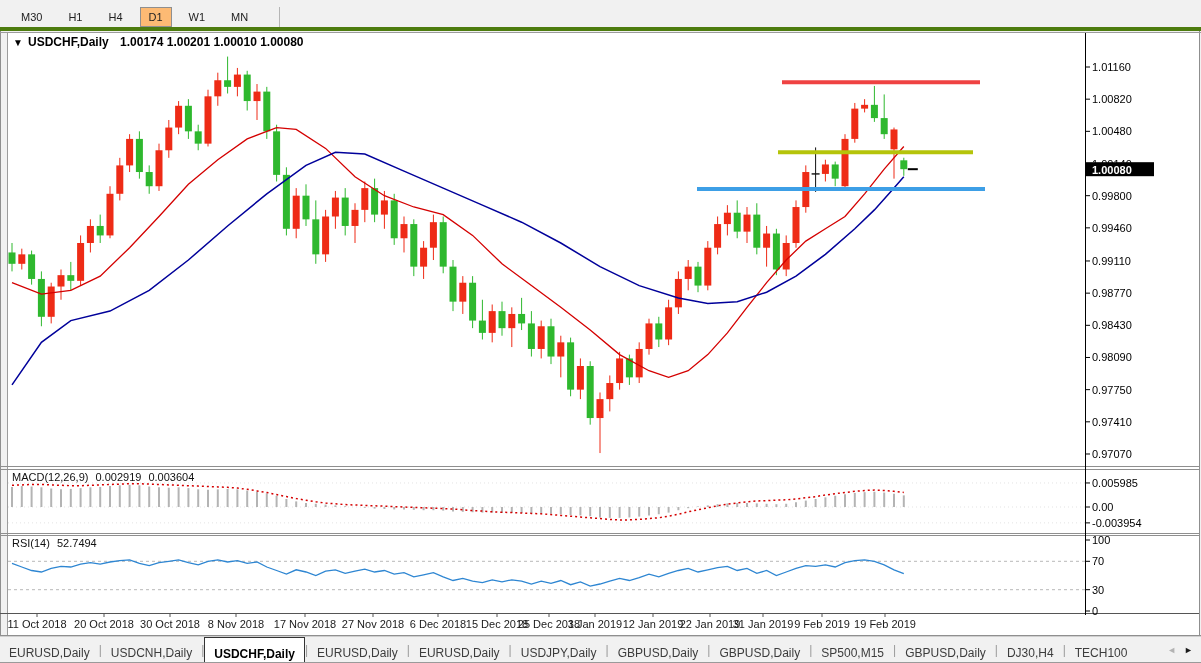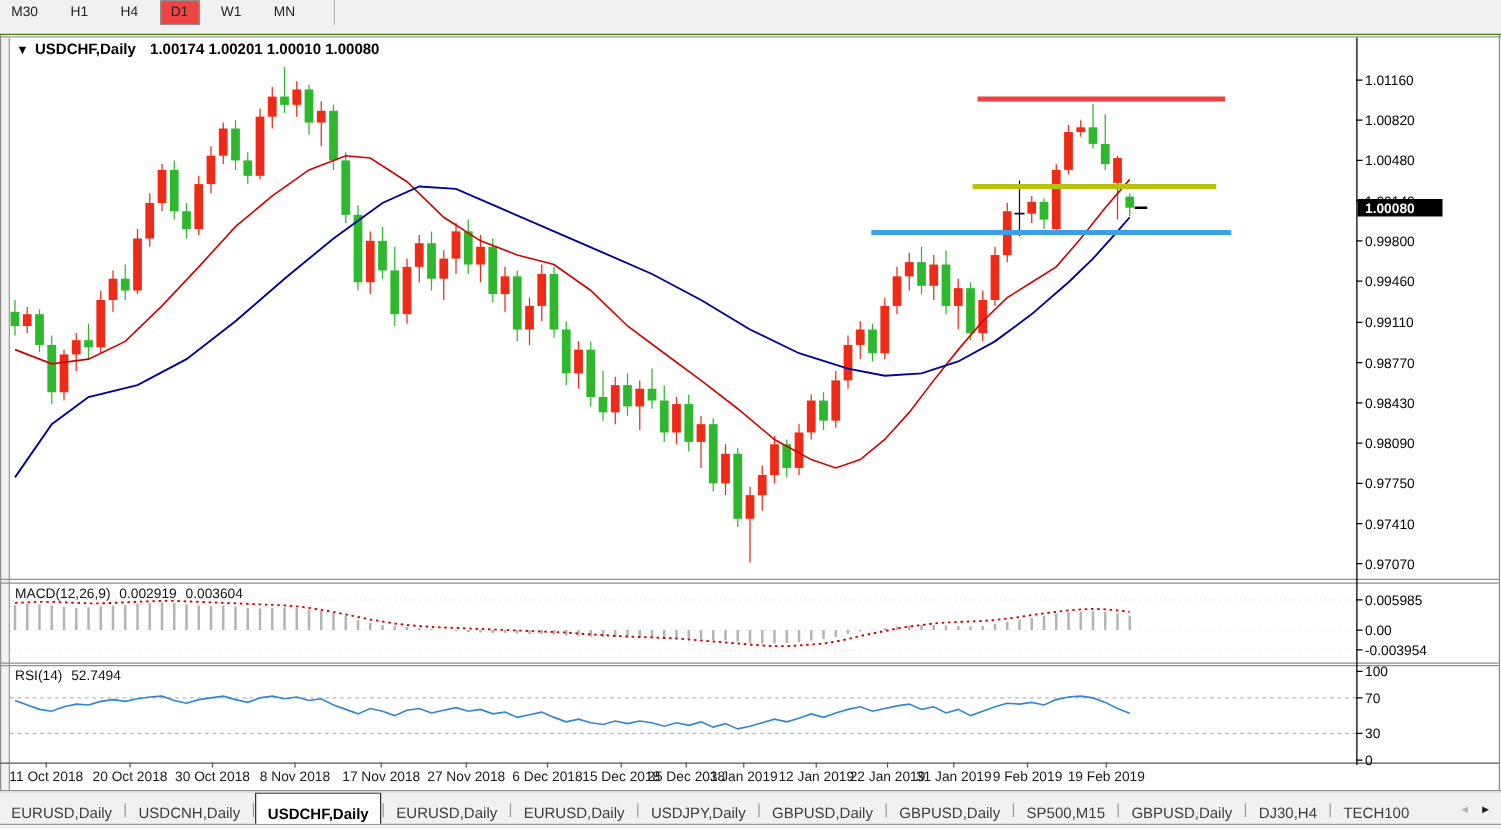--- a/index.html
+++ b/index.html
@@ -1,19 +1,19 @@
 <!DOCTYPE html>
 <html><head>
 <meta charset="utf-8">
 <style>
   html,body{margin:0;padding:0;background:#f1f1f1;width:1201px;height:663px;overflow:hidden;
     font-family:"Liberation Sans",sans-serif;-webkit-font-smoothing:none;}
-  .toolbar{height:27px;background:#f1f1f1;border-bottom:1px solid #4d7c0f;display:flex;align-items:flex-start;padding-left:0;}
+  .toolbar{height:27px;background:#f1f1f1;border-bottom:4px solid #4d7c0f;display:flex;align-items:flex-end;padding-left:12px;}
   .tfbtn{font-size:11px;color:#222;padding:3px 8px;margin-right:8px;border:1px solid transparent;background:transparent;cursor:default;}
-  .tfbtn.active{border:1px solid #8f8f8f;background:#ef4444;}
+  .tfbtn.active{border:1px solid #8f8f8f;background:#fdba74;}
   .tbsep{width:1px;height:20px;background:#b5b5b5;margin-left:14px;}
   .chartwrap{position:relative;width:1201px;height:605px;background:#ffffff;}
   svg text{font-family:"Liberation Sans",sans-serif;}
   .tabbar{height:25px;background:#f1f1f1;border-top:1px solid #cfcfcf;border-bottom:1px solid #9a9a9a;
     display:flex;align-items:stretch;font-size:12px;color:#3c3c3c;overflow:hidden;}
   .tab{display:flex;align-items:center;padding:16px 9px;white-space:nowrap;cursor:default;}
   .tab.active{background:#ffffff;border:1px solid #333;font-weight:bold;color:#000;margin-top:0px;}
   .tabsep{color:#9a9a9a;display:flex;align-items:center;}
   .tabarrows{margin-left:auto;display:flex;align-items:center;padding-right:4px;font-size:9px;}
   .arrow{padding:0 4px;cursor:default;}

